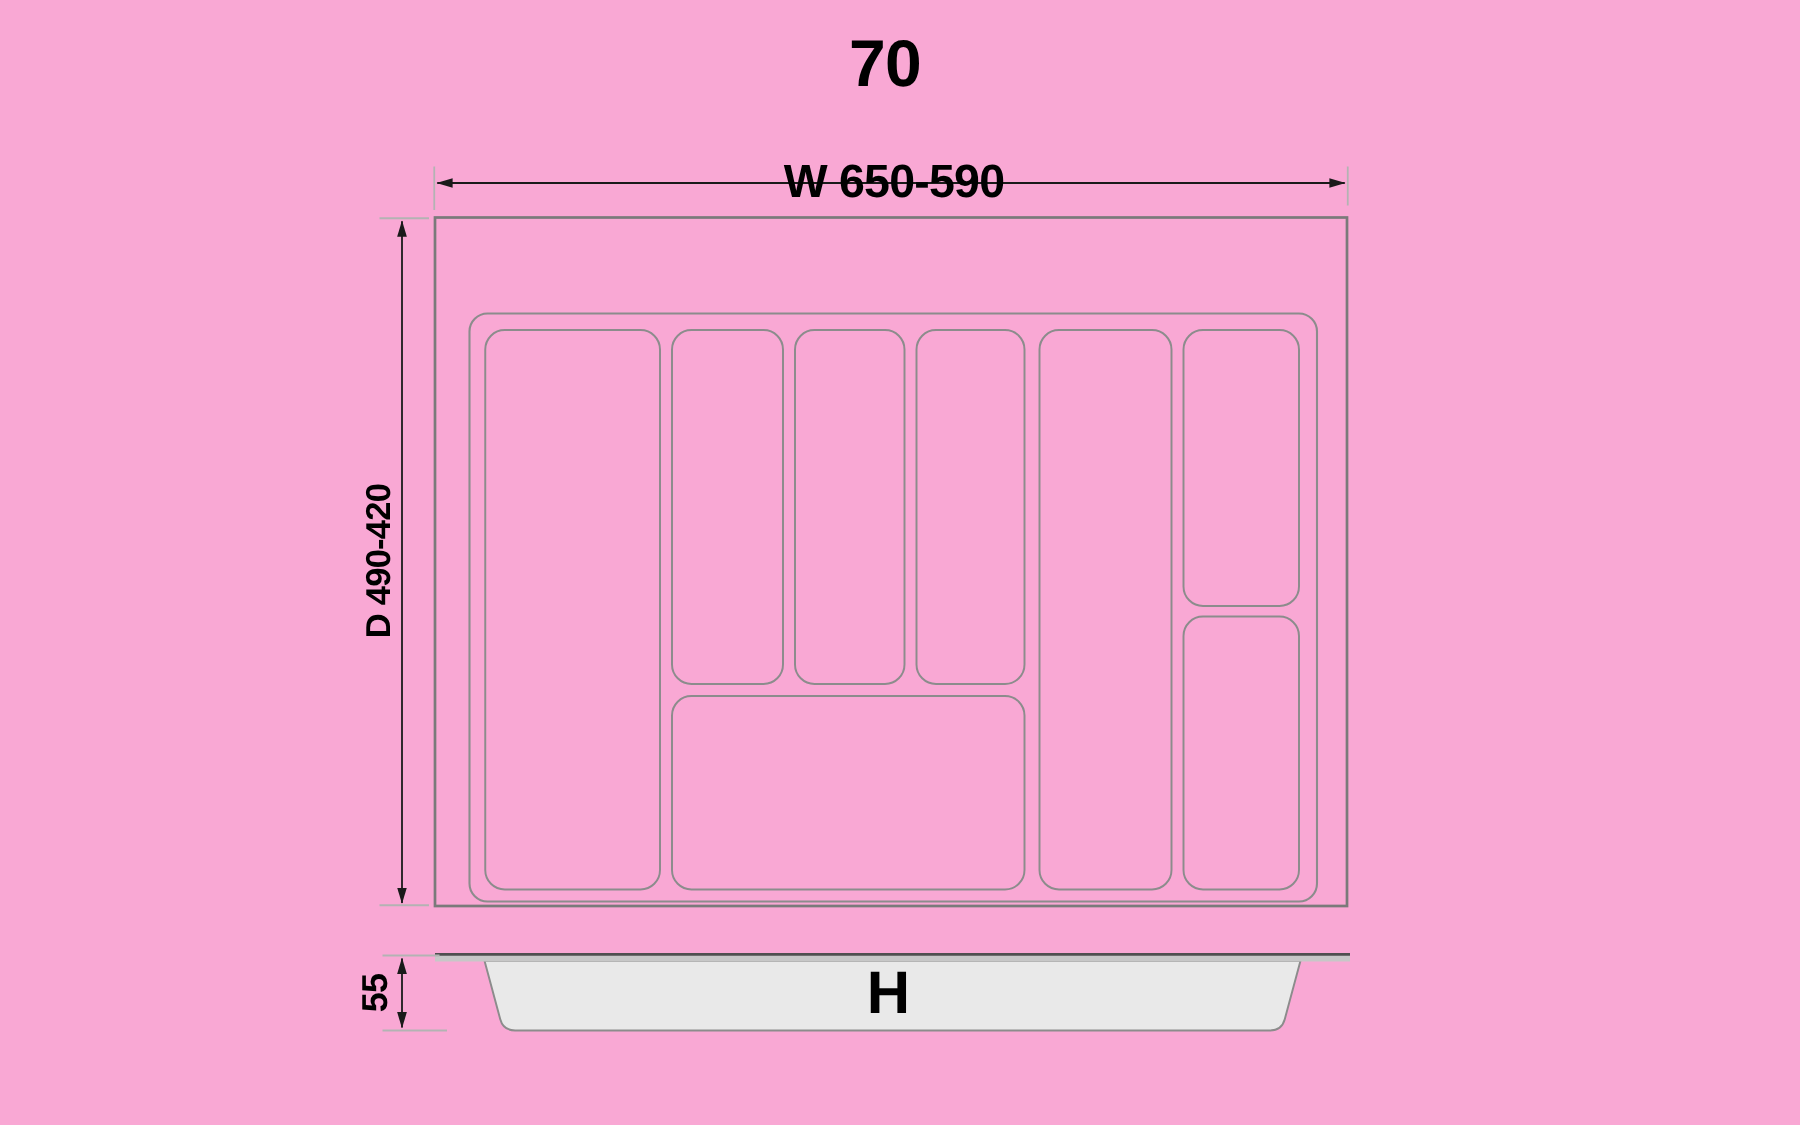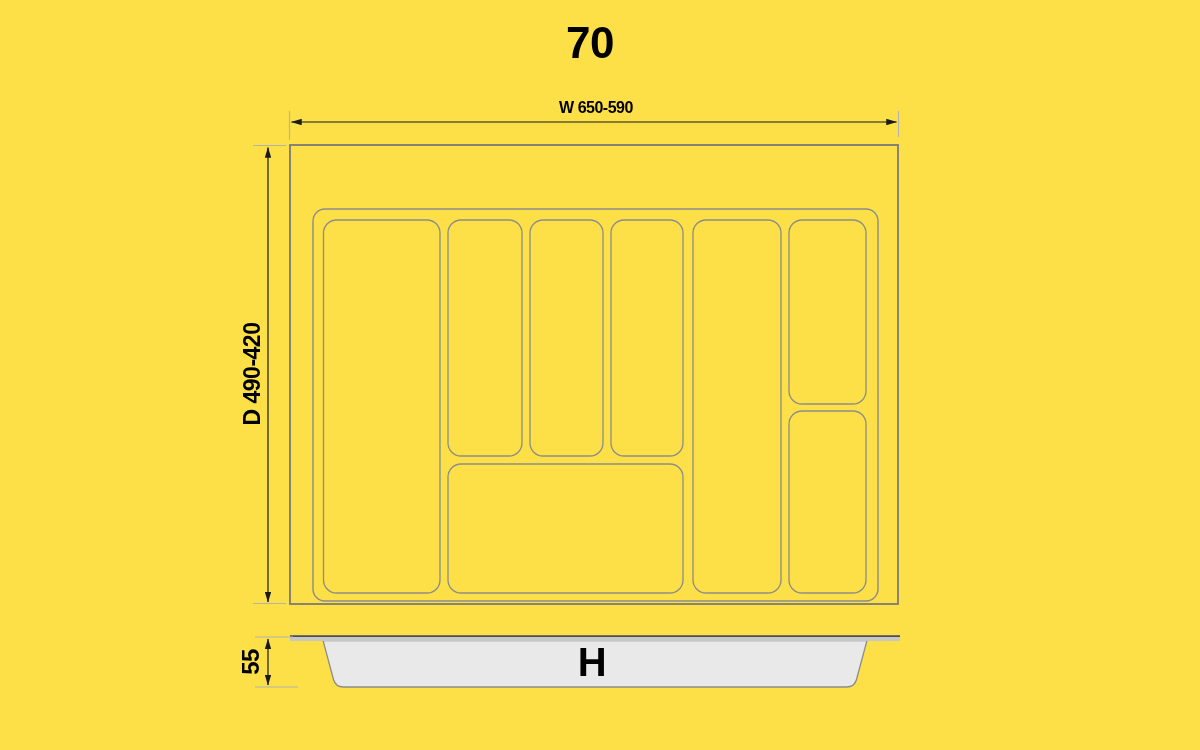--- a/index.html
+++ b/index.html
@@ -5,21 +5,21 @@
   html, body {
     margin: 0;
     padding: 0;
     background: #ffffff;
     font-family: "Liberation Sans", sans-serif;
   }
   .stage {
     position: relative;
     width: 1200px;
     height: 750px;
-    background: #fde047;
+    background: #f9a8d4;
     overflow: hidden;
   }
   .stage svg {
     position: absolute;
     left: 0;
     top: 0;
   }
   .label {
     position: absolute;
     color: #000000;
@@ -30,23 +30,23 @@
   }
   .drawing-title {
     left: 490px;
     top: 20px;
     width: 200px;
     font-size: 44px;
     line-height: 46px;
   }
   .w-dim-label {
     left: 496px;
-    top: 95px;
+    top: 108px;
     width: 200px;
-    font-size: 16px;
+    font-size: 31px;
     line-height: 26px;
   }
   .d-dim-label {
     left: 161px;
     top: 361px;
     width: 182px;
     height: 26px;
     font-size: 23px;
     line-height: 26px;
     transform: rotate(-90deg);

